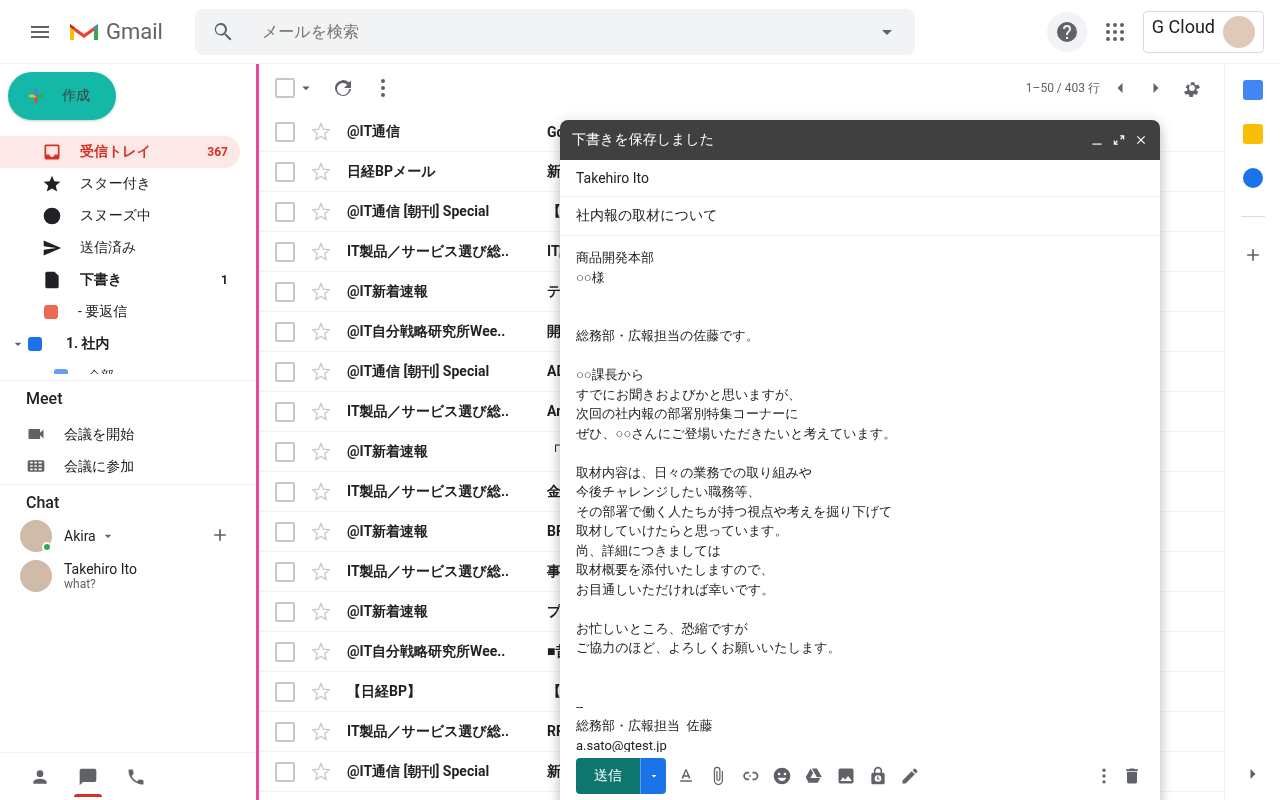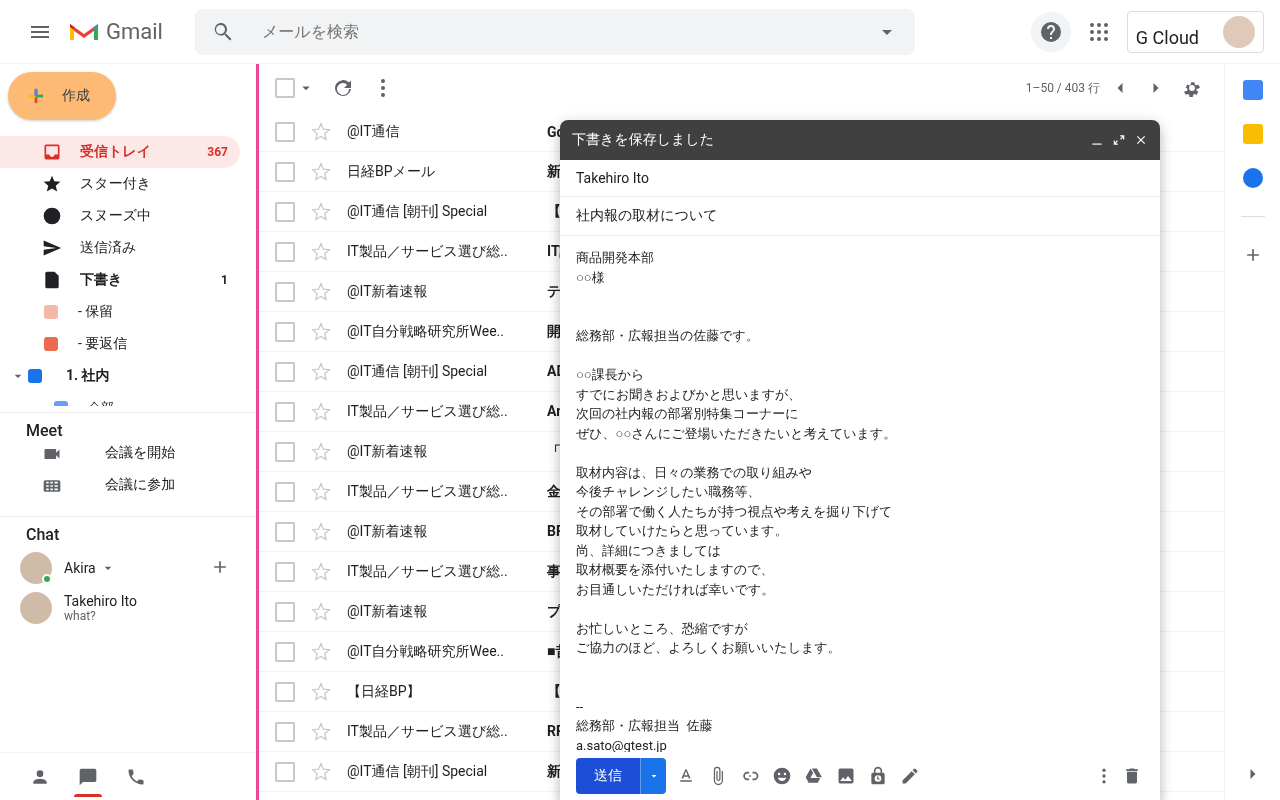--- a/index.html
+++ b/index.html
@@ -11,38 +11,38 @@
 .logo { display: flex; align-items: center; margin-left: 4px; margin-right: 32px; }
 .logo-m { width: 32px; height: 24px; }
 .logo-text { font-size: 22px; color: #5f6368; margin-left: 6px; font-weight: 400; }
 .search-bar { flex: 0 0 720px; height: 46px; background: #f1f3f4; border-radius: 8px; display: flex; align-items: center; padding: 0 8px; gap: 15px; }
 .search-icon { width: 24px; height: 24px; fill: #5f6368; margin: 0 12px 0 8px; }
 .search-input { flex: 1; border: none; background: transparent; font-size: 16px; outline: none; color: #202124; }
 .search-dd { width: 24px; height: 24px; fill: #5f6368; margin-right: 8px; }
 .header-right { margin-left: auto; display: flex; align-items: center; gap: 8px; }
 .hicon { width: 40px; height: 40px; display: flex; align-items: center; justify-content: center; border-radius: 50%; cursor: pointer; }
 .hicon svg { width: 24px; height: 24px; fill: #5f6368; }
-.gcloud { border: 1px solid #dadce0; border-radius: 4px; padding: 4px 8px; display: flex; align-items: flex-end; gap: 24px; font-family: cursive; font-size: 18px; }
+.gcloud { border: 1px solid #dadce0; border-radius: 4px; padding: 4px 8px; display: flex; align-items: flex-start; gap: 8px; font-family: cursive; font-size: 18px; }
 .avatar { width: 32px; height: 32px; border-radius: 50%; background: #e0c9b8; }
 
 .body { display: flex; height: 736px; }
 .sidebar { width: 256px; display: flex; flex-direction: column; padding-top: 8px; overflow: hidden; }
-.compose { margin: 0 0 16px 8px; width: 108px; height: 48px; border-radius: 24px; box-shadow: 0 1px 3px rgba(0,0,0,0.2); display: flex; align-items: center; padding: 0 20px 0 12px; cursor: pointer; background: #fdba74; }
+.compose { margin: 0 0 16px 8px; width: 108px; height: 48px; border-radius: 24px; box-shadow: 0 1px 3px rgba(0,0,0,0.2); display: flex; align-items: center; padding: 0 20px 0 12px; cursor: pointer; background: #14b8a6; }
 .compose-plus { width: 32px; height: 32px; }
 .compose-text { margin-left: 10px; font-size: 14px; color: #3c4043; font-weight: 500; }
 .nav-item { height: 32px; display: flex; align-items: center; padding: 0 12px 0 42px; border-radius: 0 16px 16px 0; margin-right: 16px; cursor: pointer; color: #202124; }
 .nav-item.active { background: #fce8e6; color: #d93025; font-weight: 700; }
 .nav-item .ni { width: 20px; height: 20px; margin-right: 18px; fill: currentColor; }
 .nav-item .count { margin-left: auto; font-size: 12px; }
 .nav-item.bold { font-weight: 700; }
 .nav-item .dot-label { width: 14px; height: 14px; border-radius: 3px; margin-right: 4px; margin-left: 2px; }
 .nav-sub { padding-left: 46px; }
 .nav-sub .nav-item { padding-left: 6px; }
 .section-title { padding: 8px 0 4px 26px; font-size: 16px; font-weight: 500; color: #202124; }
-.meet-item { height: 32px; display: flex; align-items: flex-start; padding-left: 42px; cursor: pointer; gap: 25px; }
+.meet-item { height: 32px; display: flex; align-items: flex-end; padding-left: 26px; cursor: pointer; }
 .meet-item svg { width: 20px; height: 20px; fill: #5f6368; margin-right: 18px; }
 .chat-head { display: flex; align-items: center; padding: 8px 12px 4px 26px; font-size: 16px; font-weight: 500; }
 .chat-row { display: flex; align-items: center; padding: 4px 26px 4px 20px; cursor: pointer; }
 .chat-av { width: 32px; height: 32px; border-radius: 50%; background: #d0bba8; margin-right: 12px; position: relative; }
 .chat-av .presence { position: absolute; bottom: 0; right: 0; width: 10px; height: 10px; background: #34a853; border: 2px solid #fff; border-radius: 50%; }
 .chat-name { font-size: 14px; }
 .chat-sub { font-size: 12px; color: #5f6368; }
 .chat-add { margin-left: auto; }
 .foot-icons { margin-top: auto; height: 48px; display: flex; align-items: center; padding-left: 20px; gap: 8px; border-top: 1px solid #f1f3f4; }
 .foot-icons .tab { width: 40px; height: 40px; display: flex; align-items: center; justify-content: center; cursor: pointer; }
@@ -55,34 +55,34 @@
 .toolbar .cb { width: 20px; height: 20px; }
 .toolbar .dd { width: 18px; height: 18px; fill: #5f6368; margin-left: 2px; }
 .toolbar .refresh, .toolbar .more { width: 24px; height: 24px; fill: #5f6368; margin-left: 16px; cursor: pointer; }
 .toolbar .right { margin-left: auto; display: flex; align-items: center; gap: 4px; color: #5f6368; font-size: 12px; }
 .toolbar .pager { width: 32px; height: 32px; display: flex; align-items: center; justify-content: center; cursor: pointer; }
 .toolbar .pager svg { width: 20px; height: 20px; fill: #5f6368; }
 .email-list { overflow-y: auto; flex: 1; }
 .email-row { height: 40px; display: flex; align-items: center; padding: 0 16px; border-bottom: 1px solid #f1f3f4; cursor: pointer; font-size: 14px; }
 .email-row .cb { width: 20px; height: 20px; margin-right: 16px; }
 .email-row .star { width: 20px; height: 20px; fill: none; stroke: #c8c8c8; stroke-width: 1.5; margin-right: 16px; }
-.email-row .sender { width: 180px; font-weight: 400; white-space: nowrap; overflow: hidden; text-overflow: ellipsis; }
+.email-row .sender { width: 180px; font-weight: 700; white-space: nowrap; overflow: hidden; text-overflow: ellipsis; }
 .email-row .subject { flex: 1; font-weight: 700; white-space: nowrap; overflow: hidden; text-overflow: ellipsis; padding-left: 20px; }
 
 .cb { border: 2px solid #c8c8c8; border-radius: 2px; display: inline-block; }
 
 .compose-window { position: absolute; right: 64px; bottom: 0; width: 600px; height: 680px; background: #fff; box-shadow: 0 8px 10px 1px rgba(0,0,0,0.14), 0 3px 14px 2px rgba(0,0,0,0.12); border-radius: 8px 8px 0 0; display: flex; flex-direction: column; z-index: 10; }
 .cw-header { height: 40px; background: #404040; color: #fff; border-radius: 8px 8px 0 0; display: flex; align-items: center; padding: 4px 12px; font-size: 14px; }
 .cw-header .cw-actions { margin-left: auto; display: flex; gap: 8px; }
 .cw-header .cw-actions svg { width: 14px; height: 14px; fill: #fff; cursor: pointer; }
 .cw-field { padding: 10px 16px; border-bottom: 1px solid #eee; font-size: 14px; }
 .cw-body { flex: 1; padding: 12px 16px; font-size: 13px; line-height: 1.5; overflow-y: auto; white-space: pre-wrap; }
 .cw-footer { height: 48px; display: flex; align-items: center; padding: 0 16px; gap: 8px; }
 .send-btn { display: flex; align-items: center; height: 36px; border-radius: 4px; overflow: hidden; }
-.send-main { background: #1d4ed8; color: #fff; padding: 0 18px; height: 100%; display: flex; align-items: center; font-weight: 500; cursor: pointer; }
+.send-main { background: #0f766e; color: #fff; padding: 0 18px; height: 100%; display: flex; align-items: center; font-weight: 500; cursor: pointer; }
 .send-dd { background: #1a73e8; width: 26px; height: 100%; display: flex; align-items: center; justify-content: center; border-left: 1px solid rgba(255,255,255,0.3); cursor: pointer; }
 .send-dd svg { width: 12px; height: 12px; fill: #fff; }
 .cw-tool { width: 24px; height: 24px; display: flex; align-items: center; justify-content: center; cursor: pointer; }
 .cw-tool svg { width: 20px; height: 20px; fill: #5f6368; }
 .cw-footer .right { margin-left: auto; display: flex; gap: 4px; }
 
 .sidepanel { width: 56px; border-left: 1px solid #f1f3f4; display: flex; flex-direction: column; align-items: center; padding-top: 16px; gap: 24px; }
 .sp-icon { width: 20px; height: 20px; cursor: pointer; border-radius: 3px; }
 .sp-cal { background: #4285f4; }
 .sp-keep { background: #fbbc04; }
@@ -181,24 +181,20 @@
           <path d="M2.01 21L23 12 2.01 3 2 10l15 2-15 2z"></path>
         </svg>
       <span>送信済み</span>
     </div>
     <div class="nav-item bold">
       <svg class="ni" viewBox="0 0 24 24" fill="#5f6368">
           <path d="M6 2h9l5 5v13a2 2 0 01-2 2H6a2 2 0 01-2-2V4a2 2 0 012-2z"></path>
         </svg>
       <span>下書き</span>
       <span class="count">1</span>
-    </div>
-    <div class="nav-item">
-      <span class="dot-label" style="background:#f4b8a6;"></span>
-      <span style="margin-left:16px;">- 保留</span>
     </div>
     <div class="nav-item">
       <span class="dot-label" style="background:#ea6a52;"></span>
       <span style="margin-left:16px;">- 要返信</span>
     </div>
     <div class="nav-item" style="padding-left:10px;">
       <svg style="width:16px;height:16px;fill:#5f6368;" viewBox="0 0 24 24">
           <path d="M7 10l5 5 5-5z"></path>
         </svg>
       <span class="dot-label" style="background:#1a73e8;margin-left:2px;"></span>

